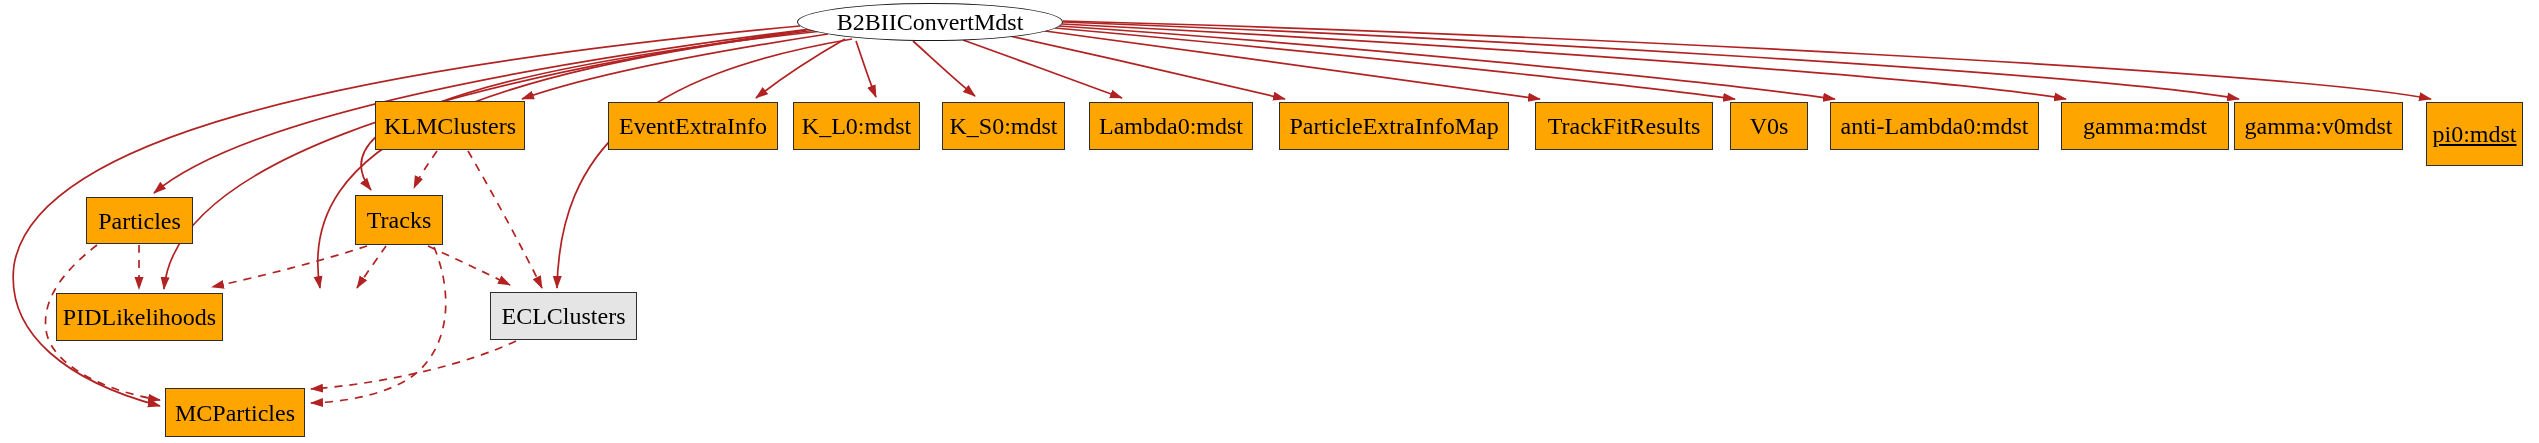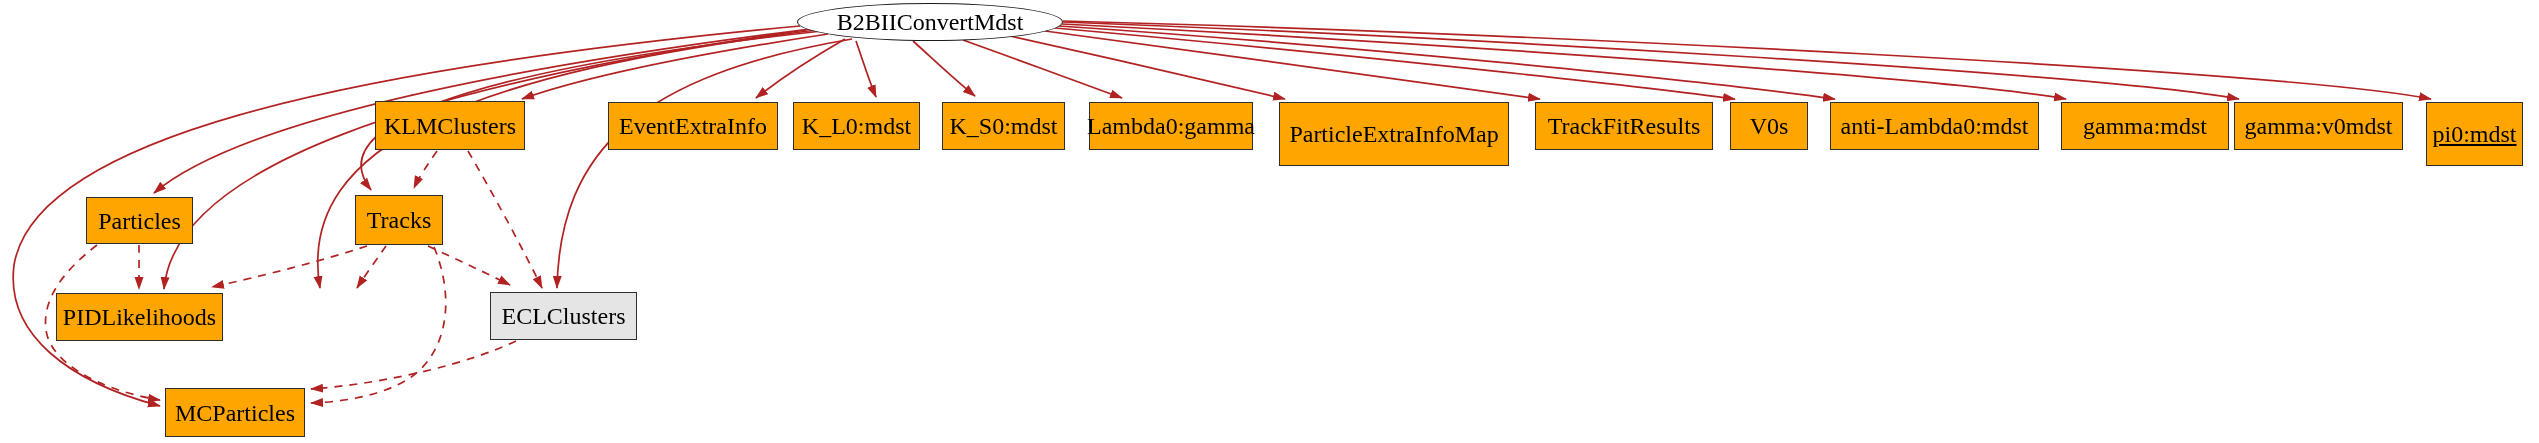--- a/index.html
+++ b/index.html
@@ -71,22 +71,22 @@
       <path d="M 386,246 C 377,259 366,274 357,288" fill="none" stroke="#b22222" stroke-width="1.7" stroke-dasharray="8 7" marker-end="url(#arrow)"></path>
       <path d="M 428,246 C 456,259 482,271 510,285" fill="none" stroke="#b22222" stroke-width="1.7" stroke-dasharray="8 7" marker-end="url(#arrow)"></path>
       <path d="M 434,247 C 454,295 450,350 410,378 C 382,396 342,402 311,403" fill="none" stroke="#b22222" stroke-width="1.7" stroke-dasharray="8 7" marker-end="url(#arrow)"></path>
       <path d="M 516,341 C 472,362 392,383 311,389" fill="none" stroke="#b22222" stroke-width="1.7" stroke-dasharray="8 7" marker-end="url(#arrow)"></path>
     </svg>
   <div class="gmodule" id="module-node" style="left: 797px; top: 3px; width: 266px; height: 38px; background: rgb(255, 255, 255); border-color: rgb(26, 26, 26);">B2BIIConvertMdst</div>
 <div class="gnode" style="left: 375px; top: 101px; width: 150px; height: 49px; background: rgb(255, 165, 0); border-color: rgb(46, 46, 46);">KLMClusters</div>
     <div class="gnode" style="left: 600px; top: 102px; width: 170px; height: 48px; background: rgb(255, 165, 0); border-color: rgb(46, 46, 46); margin-left: 8px;">EventExtraInfo</div>
     <div class="gnode" style="left: 793px; top: 102px; width: 127px; height: 48px; background: rgb(255, 165, 0); border-color: rgb(46, 46, 46);">K_L0:mdst</div>
     <div class="gnode" style="left: 942px; top: 102px; width: 123px; height: 48px; background: rgb(255, 165, 0); border-color: rgb(46, 46, 46); text-align: right;">K_S0:mdst</div>
-    <div class="gnode" style="left: 1089px; top: 102px; width: 164px; height: 48px; background: rgb(255, 165, 0); border-color: rgb(46, 46, 46);">Lambda0:gamma</div>
-    <div class="gnode" style="left: 1279px; top: 102px; width: 230px; height: 64px; background: rgb(255, 165, 0); border-color: rgb(46, 46, 46);">ParticleExtraInfoMap</div>
+    <div class="gnode" style="left: 1089px; top: 102px; width: 164px; height: 48px; background: rgb(255, 165, 0); border-color: rgb(46, 46, 46);">Lambda0:mdst</div>
+    <div class="gnode" style="left: 1279px; top: 102px; width: 230px; height: 48px; background: rgb(255, 165, 0); border-color: rgb(46, 46, 46);">ParticleExtraInfoMap</div>
     <div class="gnode" style="left: 1535px; top: 102px; width: 178px; height: 48px; background: rgb(255, 165, 0); border-color: rgb(46, 46, 46);">TrackFitResults</div>
     <div class="gnode" style="left: 1730px; top: 102px; width: 78px; height: 48px; background: rgb(255, 165, 0); border-color: rgb(46, 46, 46);">V0s</div>
     <div class="gnode" style="left: 1830px; top: 102px; width: 209px; height: 48px; background: rgb(255, 165, 0); border-color: rgb(46, 46, 46);">anti-Lambda0:mdst</div>
     <div class="gnode" style="left: 2061px; top: 102px; width: 168px; height: 48px; background: rgb(255, 165, 0); border-color: rgb(46, 46, 46);">gamma:mdst</div>
     <div class="gnode" style="left: 2234px; top: 102px; width: 169px; height: 48px; background: rgb(255, 165, 0); border-color: rgb(46, 46, 46); text-align: center;">gamma:v0mdst</div>
     <div class="gnode" style="left: 2426px; top: 102px; width: 97px; height: 64px; background: rgb(255, 165, 0); border-color: rgb(46, 46, 46); text-decoration: underline;">pi0:mdst</div>
     <div class="gnode" style="left: 86px; top: 197px; width: 107px; height: 47px; background: rgb(255, 165, 0); border-color: rgb(46, 46, 46);">Particles</div>
     <div class="gnode" style="left: 355px; top: 195px; width: 88px; height: 50px; background: rgb(255, 165, 0); border-color: rgb(46, 46, 46);">Tracks</div>
     <div class="gnode" style="left: 56px; top: 293px; width: 167px; height: 48px; background: rgb(255, 165, 0); border-color: rgb(46, 46, 46);">PIDLikelihoods</div>
     <div class="gnode" style="left: 490px; top: 292px; width: 147px; height: 48px; background: #e5e5e5; border-color: rgb(46, 46, 46);">ECLClusters</div>

